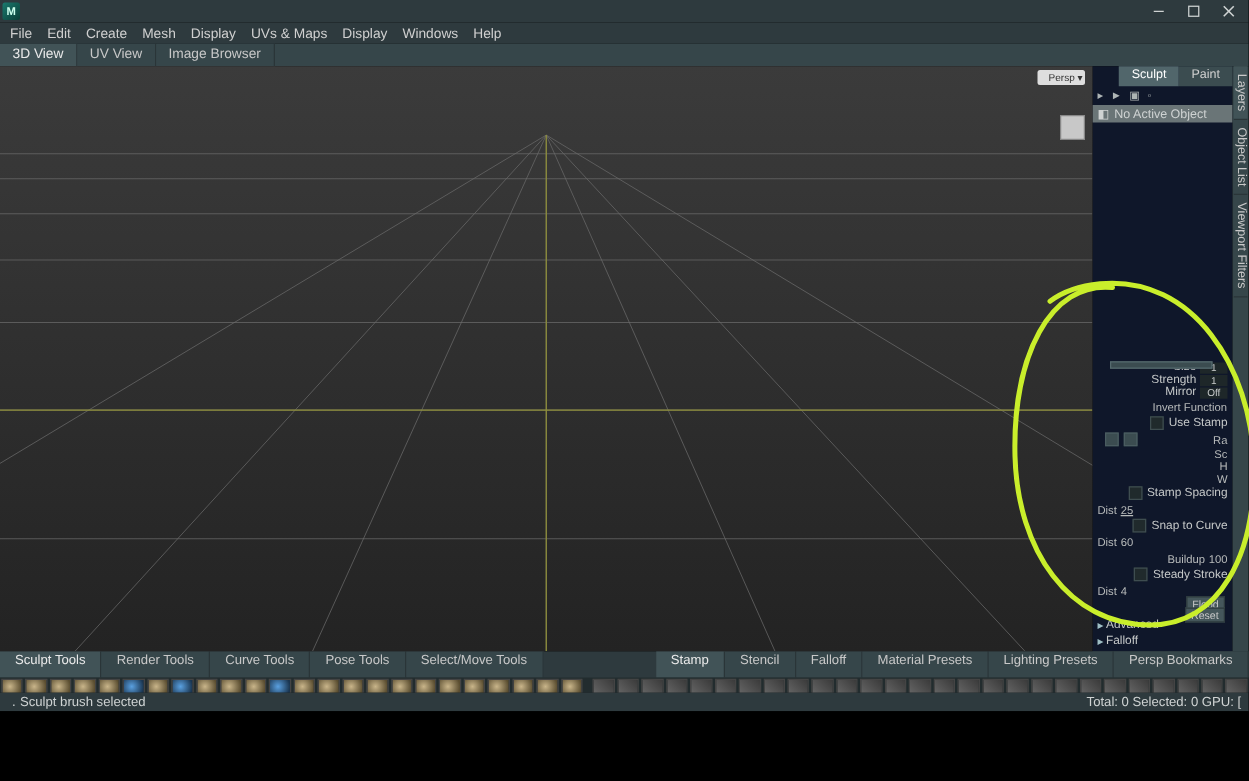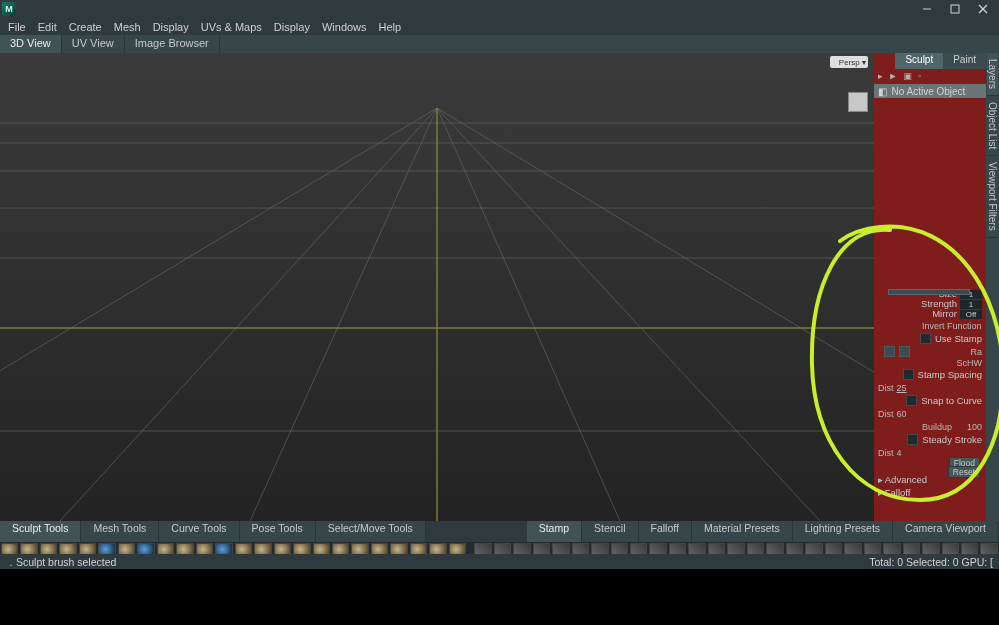--- a/index.html
+++ b/index.html
@@ -94,21 +94,21 @@
     padding-right:2px; border-radius:2px;
   }
   .cube-widget {
     width:18px; height:18px; background:#c8c8c8; border:1px solid #888;
     margin-top:8px;
   }
 
   
   .rightcol {
     width: 112px;
-    background:#7f1d1d;
+    background:#0f172a;
     display:flex;
     flex-direction:column;
     font-size:10px;
   }
   .rc-tabs {
     height:16px; display:flex; justify-content:flex-end;
   }
   .rc-tab {
     padding:1px 10px; background:#3b4c50; color:#d0d0d0;
   }
@@ -342,21 +342,21 @@
         <div class="prop-row right">
           <span class="chk"></span>
           <span>Use Stamp</span>
         </div>
         <div class="prop-row" style="justify-content:center; padding-left:4px;">
           <span class="small-swatch"></span>
           <span class="small-swatch"></span>
           <span style="flex:1"></span>
           <span class="prop-sub">Ra</span>
         </div>
-        <div class="prop-row right" style="flex-direction:row;align-items:flex-end;height:auto;">
+        <div class="prop-row right" style="flex-direction:column;align-items:flex-end;height:auto;">
           <span class="prop-sub">Sc</span>
           <span class="prop-sub">H</span>
           <span class="prop-sub">W</span>
         </div>
 
         <div class="prop-row right">
           <span class="chk"></span>
           <span>Stamp Spacing</span>
         </div>
         <div class="prop-row">
@@ -368,21 +368,21 @@
           <span class="chk"></span>
           <span>Snap to Curve</span>
         </div>
         <div class="prop-row">
           <span class="prop-sub">Dist</span>
           <span class="prop-sub" style="margin-left:3px;">60</span>
         </div>
 
         <div class="prop-row right">
           <span class="prop-sub">Buildup</span>
-          <span class="prop-sub" style="margin-left:15px;">100</span>
+          <span class="prop-sub" style="margin-left:3px;">100</span>
         </div>
 
         <div class="prop-row right">
           <span class="chk"></span>
           <span>Steady Stroke</span>
         </div>
         <div class="prop-row">
           <span class="prop-sub">Dist</span>
           <span class="prop-sub" style="margin-left:3px;">4</span>
         </div>
@@ -408,32 +408,32 @@
     <div class="side-tab active">Layers</div>
     <div class="side-tab">Object List</div>
     <div class="side-tab">Viewport Filters</div>
   </div>
 </div>
 
 <div class="tray">
   <div class="tray-tabs">
     <div class="tray-group">
       <div class="tray-tab active">Sculpt Tools</div>
-      <div class="tray-tab">Mesh Tools</div>
+      <div class="tray-tab">Render Tools</div>
       <div class="tray-tab">Curve Tools</div>
       <div class="tray-tab">Pose Tools</div>
       <div class="tray-tab">Select/Move Tools</div>
     </div>
     <div class="tray-group right">
       <div class="tray-tab active">Stamp</div>
       <div class="tray-tab">Stencil</div>
       <div class="tray-tab">Falloff</div>
       <div class="tray-tab">Material Presets</div>
       <div class="tray-tab">Lighting Presets</div>
-      <div class="tray-tab">Camera Viewport</div>
+      <div class="tray-tab">Persp Bookmarks</div>
     </div>
   </div>
   <div class="thumb-row">
 
     <div class="thumb tan"></div>
     <div class="thumb tan"></div>
     <div class="thumb tan"></div>
     <div class="thumb tan"></div>
     <div class="thumb tan"></div>
     <div class="thumb blue"></div>

